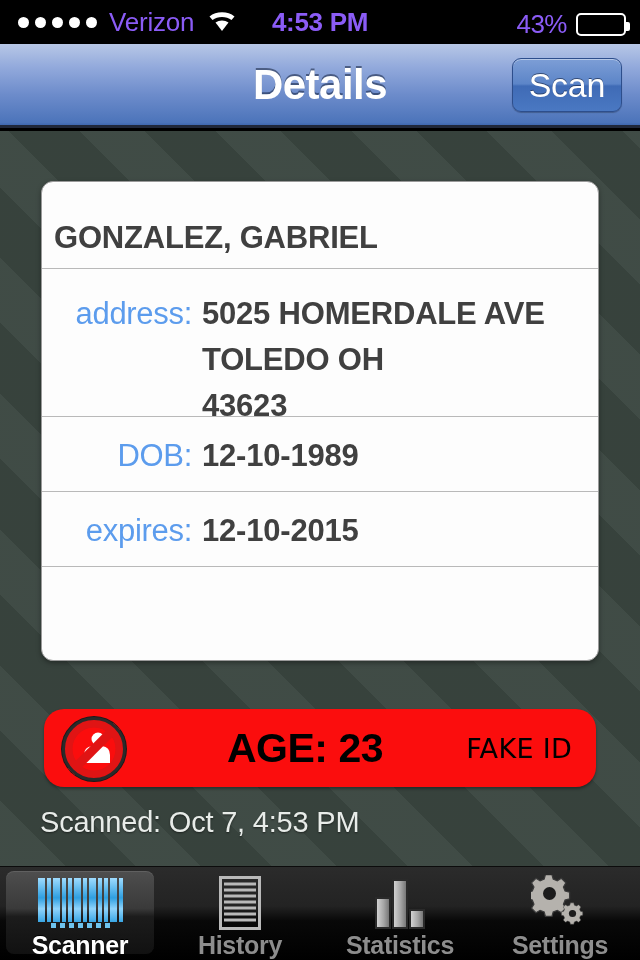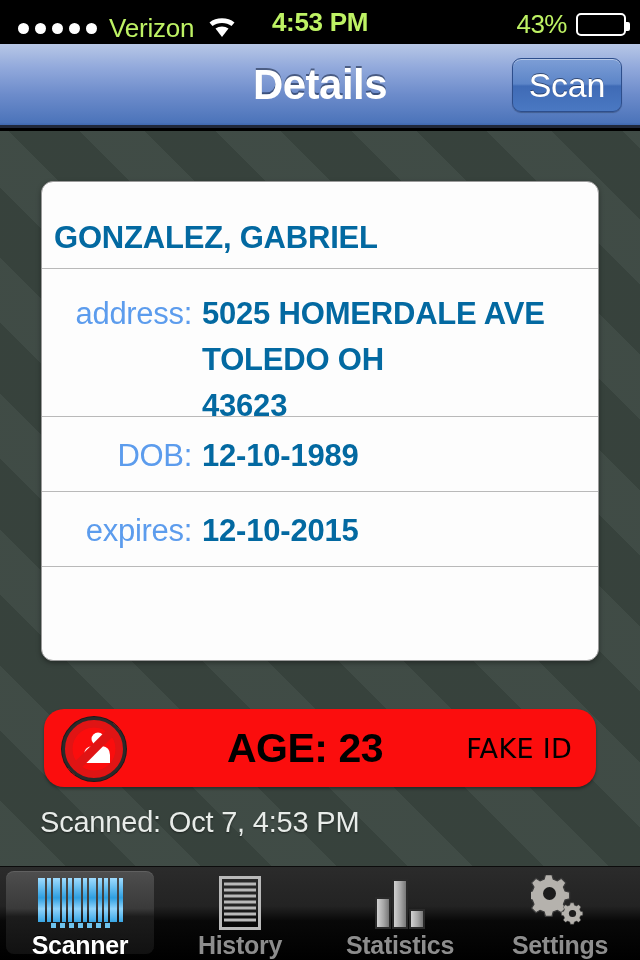--- a/index.html
+++ b/index.html
@@ -8,22 +8,22 @@
     font-family:"Liberation Sans", sans-serif;
     background:#000;
     overflow:hidden;
     -webkit-font-smoothing:antialiased;
   }
   #screen { position:relative; width:640px; height:960px; overflow:hidden; }
 
   
   #status-bar{
     position:absolute; top:0; left:0; width:640px; height:44px;
-    background:#000; color:#bef264;
-    display:flex; align-items:flex-end;
+    background:#000; color:#8b5cf6;
+    display:flex; align-items:center;
   }
   .sb-left{ display:flex; align-items:center; margin-left:18px; }
   .sig-dots{ display:flex; align-items:center; gap:6px; }
   .sig-dots i{ width:11px; height:11px; border-radius:50%; background:#fff; display:block; }
   .carrier{ font-size:26px; margin-left:12px; letter-spacing:-0.2px; }
   .wifi{ margin-left:13px; display:block; }
   .sb-center{
     position:absolute; left:0; right:0; top:0; height:44px;
     display:flex; align-items:center; justify-content:center;
     font-size:26px; font-weight:bold; letter-spacing:-0.3px;
@@ -95,21 +95,21 @@
     border-bottom:1px solid #b9b9b9;
     padding:0 12px;
   }
   .row:last-child{ border-bottom:none; }
   .row-label{
     width:148px; flex:0 0 148px; text-align:right;
     color:#5c9ced; font-size:31px; letter-spacing:-0.3px;
     padding-right:10px;
   }
   .row-value{
-    flex:1; color:#0369a1; font-size:31px; font-weight:bold; letter-spacing:-0.2px;
+    flex:1; color:#404040; font-size:31px; font-weight:bold; letter-spacing:-0.2px;
   }
   .row-value .ln{ display:block; }
   .r-name{ height:87px; padding-top:38px; }
   .r-address{ height:148px; padding-top:27px; }
   .r-address .row-value .ln{ margin-bottom:10px; }
   .r-dob{ height:75px; padding-top:21px; }
   .r-expires{ height:75px; padding-top:21px; }
   .r-blank{ height:91px; }
 
   

